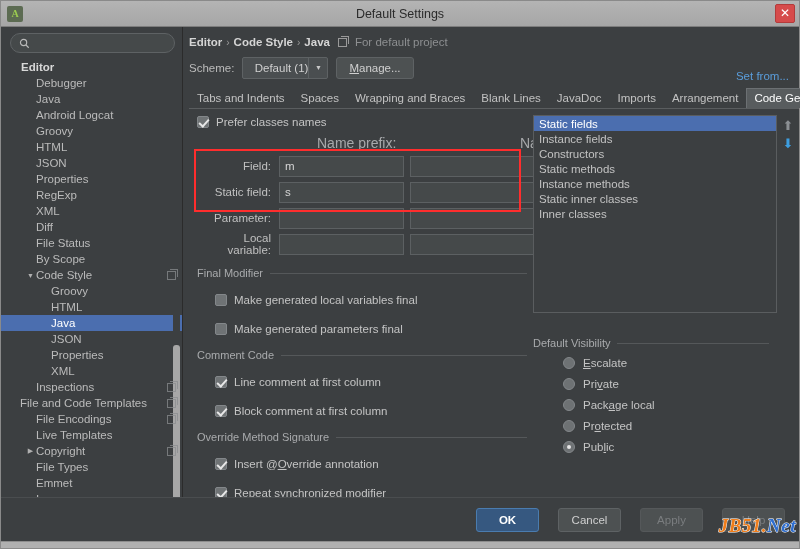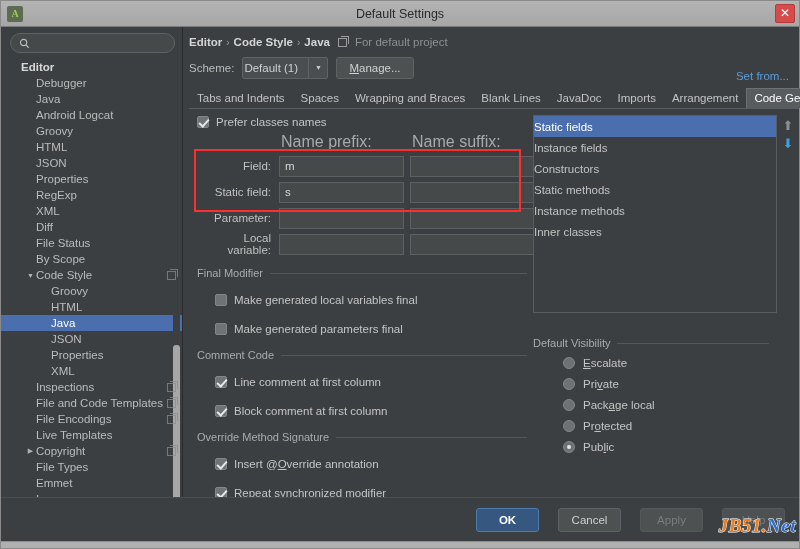--- a/index.html
+++ b/index.html
@@ -125,21 +125,21 @@
   .scheme-row {
     display: flex; align-items: center; gap: 8px;
     padding: 9px 0 0 6px; position: relative;
   }
   .scheme-lbl { font-size: 11.5px; color: #bbbbbb; }
   .combo {
     width: 86px; height: 22px; background: #4a4e50;
     border: 1px solid #5e6264; border-radius: 2px;
     display: flex; align-items: center; cursor: pointer;
   }
-  .combo-val { flex: 1; font-size: 11.5px; color: #d0d0d0; padding-left: 1px; }
+  .combo-val { flex: 1; font-size: 11.5px; color: #d0d0d0; padding-left: 1px; text-align: right; }
   .combo-arrow {
     width: 19px; border-left: 1px solid #5e6264;
     text-align: center; font-size: 7px; color: #c8c8c8; line-height: 20px;
   }
   .btn {
     height: 22px; padding: 0 12px; background: #4d5152;
     border: 1px solid #5e6264; border-radius: 3px;
     font-size: 11.5px; color: #d0d0d0; cursor: pointer;
     display: flex; align-items: center;
     font-family: "Liberation Sans", sans-serif;
@@ -190,21 +190,21 @@
     background: #6e7274; border: 1px solid #83878a;
     margin-right: 8px; position: relative;
   }
   .rad.on::after {
     content: ""; position: absolute; left: 3px; top: 3px;
     width: 4px; height: 4px; border-radius: 50%; background: #e6e6e6;
   }
 
   
   .name-grid { margin-top: 6px; position: relative; }
-  .name-hdr { display: flex; font-size: 16px; color: #a7a9ab; height: 15px; align-items: flex-end; }
+  .name-hdr { display: flex; font-size: 14px; color: #a7a9ab; height: 15px; align-items: flex-end; gap: 36px; }
   .name-hdr .sp { width: 82px; flex: 0 0 82px; }
   .name-hdr .h { width: 125px; flex: 0 0 125px; padding-left: 2px; }
   .name-hdr .gap { width: 6px; flex: 0 0 6px; }
   .name-row { display: flex; align-items: center; height: 22px; margin-top: 4px; }
   .name-row .lbl {
     width: 82px; flex: 0 0 82px; text-align: right;
     padding-right: 8px; font-size: 11.5px; color: #c0c0c0;
   }
   .tf {
     width: 125px; flex: 0 0 125px; height: 21px;
@@ -231,22 +231,22 @@
   
   .listbox {
     position: relative; height: 198px; margin-top: 2px;
     display: flex;
   }
   .list {
     flex: 1; background: #3c3f41;
     border: 1px solid #5a5d5f; overflow: hidden;
   }
   .list-item {
-    height: 21px; display: flex; align-items: center;
-    font-size: 11.5px; color: #c2c2c2; cursor: pointer;
+    height: 15px; display: flex; align-items: center;
+    font-size: 11.5px; color: #c2c2c2; padding-left: 5px; cursor: pointer;
   }
   .list-item.sel { background: #4b6eaf; color: #ffffff; }
   .list-btns { width: 22px; flex: 0 0 22px; padding-top: 2px; text-align: center; }
   .arrow-btn { height: 18px; font-size: 13px; cursor: pointer; line-height: 18px; }
   .arrow-up { color: #8c9094; }
   .arrow-dn { color: #3d9ee0; }
 
   
   .footer {
     height: 44px; flex: 0 0 44px;
@@ -383,21 +383,21 @@
           </div>
           <div class="tree-item" style="padding-left: 39px;">
             <span class="tree-arrow"></span>
             <span class="tree-label">XML</span>
           </div>
           <div class="tree-item" style="padding-left: 24px;">
             <span class="tree-arrow"></span>
             <span class="tree-label">Inspections</span>
             <span class="copy-ico"></span>
           </div>
-          <div class="tree-item" style="padding-left: 24px;">
+          <div class="tree-item" style="padding-left: 8px;">
             <span class="tree-arrow"></span>
             <span class="tree-label">File and Code Templates</span>
             <span class="copy-ico"></span>
           </div>
           <div class="tree-item" style="padding-left: 24px;">
             <span class="tree-arrow"></span>
             <span class="tree-label">File Encodings</span>
             <span class="copy-ico"></span>
           </div>
           <div class="tree-item" style="padding-left: 24px;">
@@ -564,20 +564,21 @@
         </div>
 
         <div class="col-right">
           <div class="listbox">
             <div class="list" id="member-list">
                 <div class="list-item sel">Static fields</div>
                 <div class="list-item">Instance fields</div>
                 <div class="list-item">Constructors</div>
                 <div class="list-item">Static methods</div>
                 <div class="list-item">Instance methods</div>
+                <div class="list-item">Static inner classes</div>
                 <div class="list-item">Inner classes</div>
               </div>
             <div class="list-btns">
               <div class="arrow-btn arrow-up">⬆</div>
               <div class="arrow-btn arrow-dn">⬇</div>
             </div>
 
           </div>
 
           <div class="group" style="margin-top:24px; margin-right:30px;">

